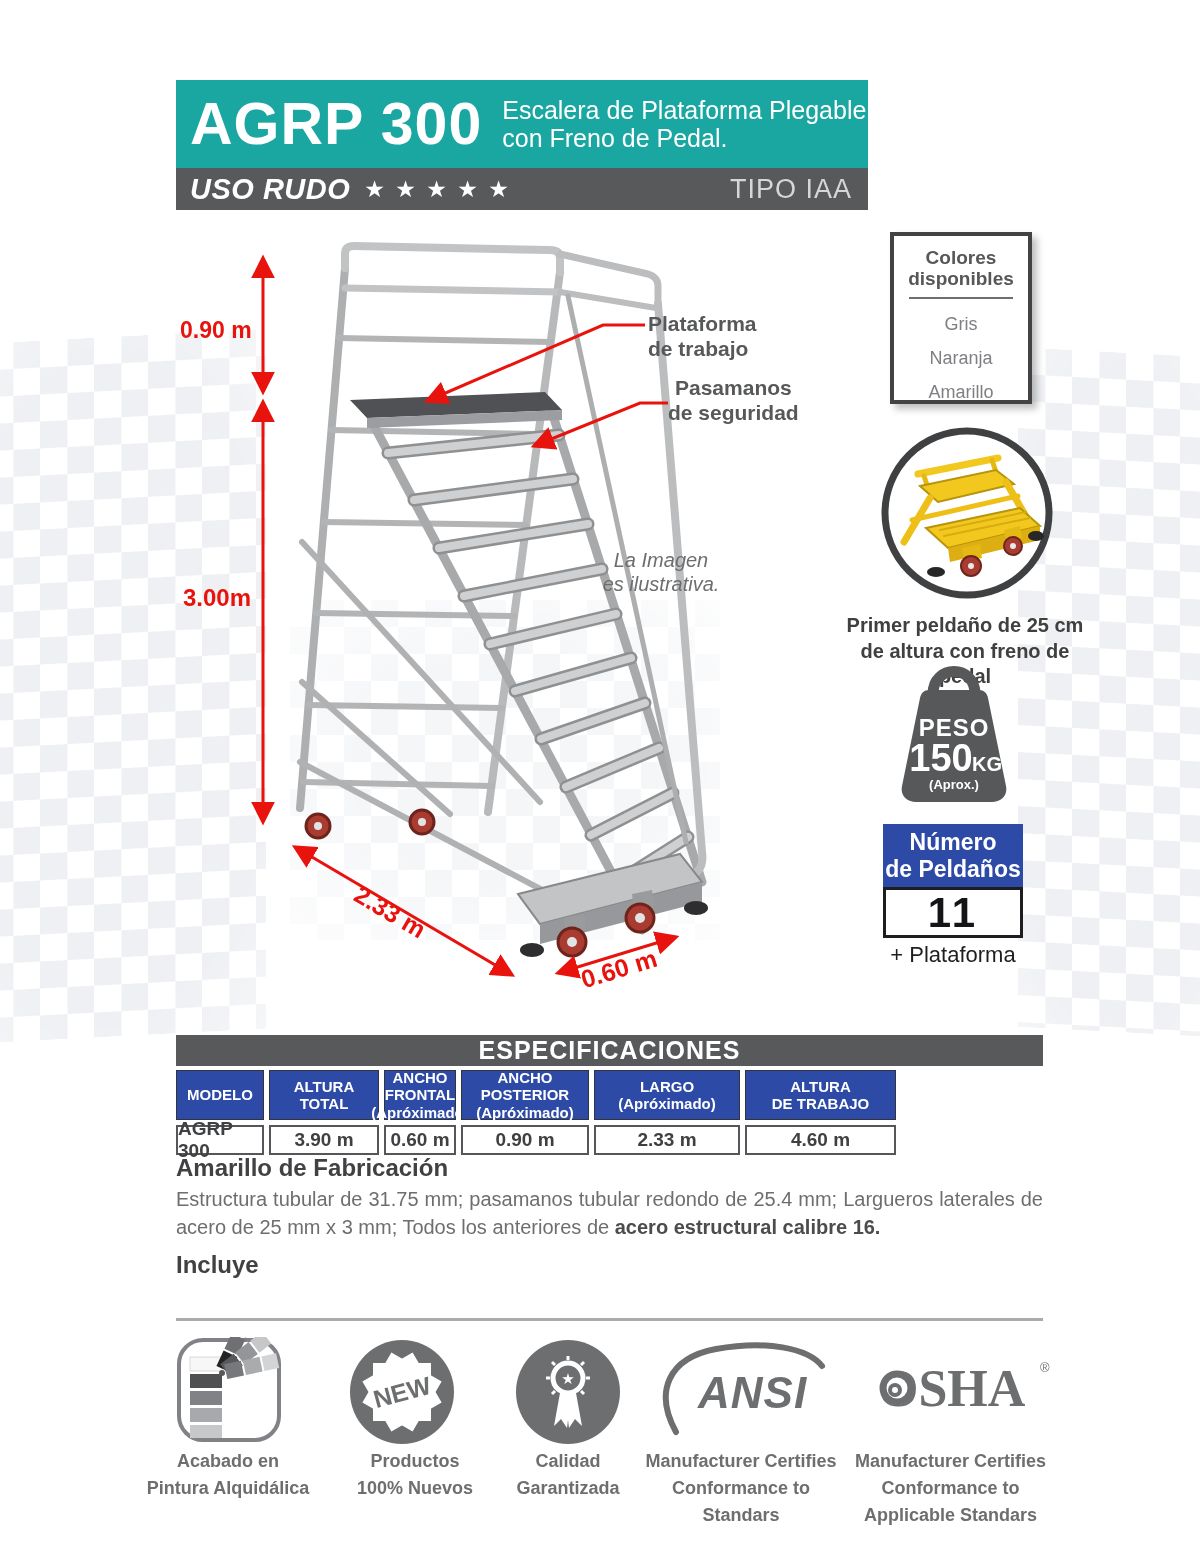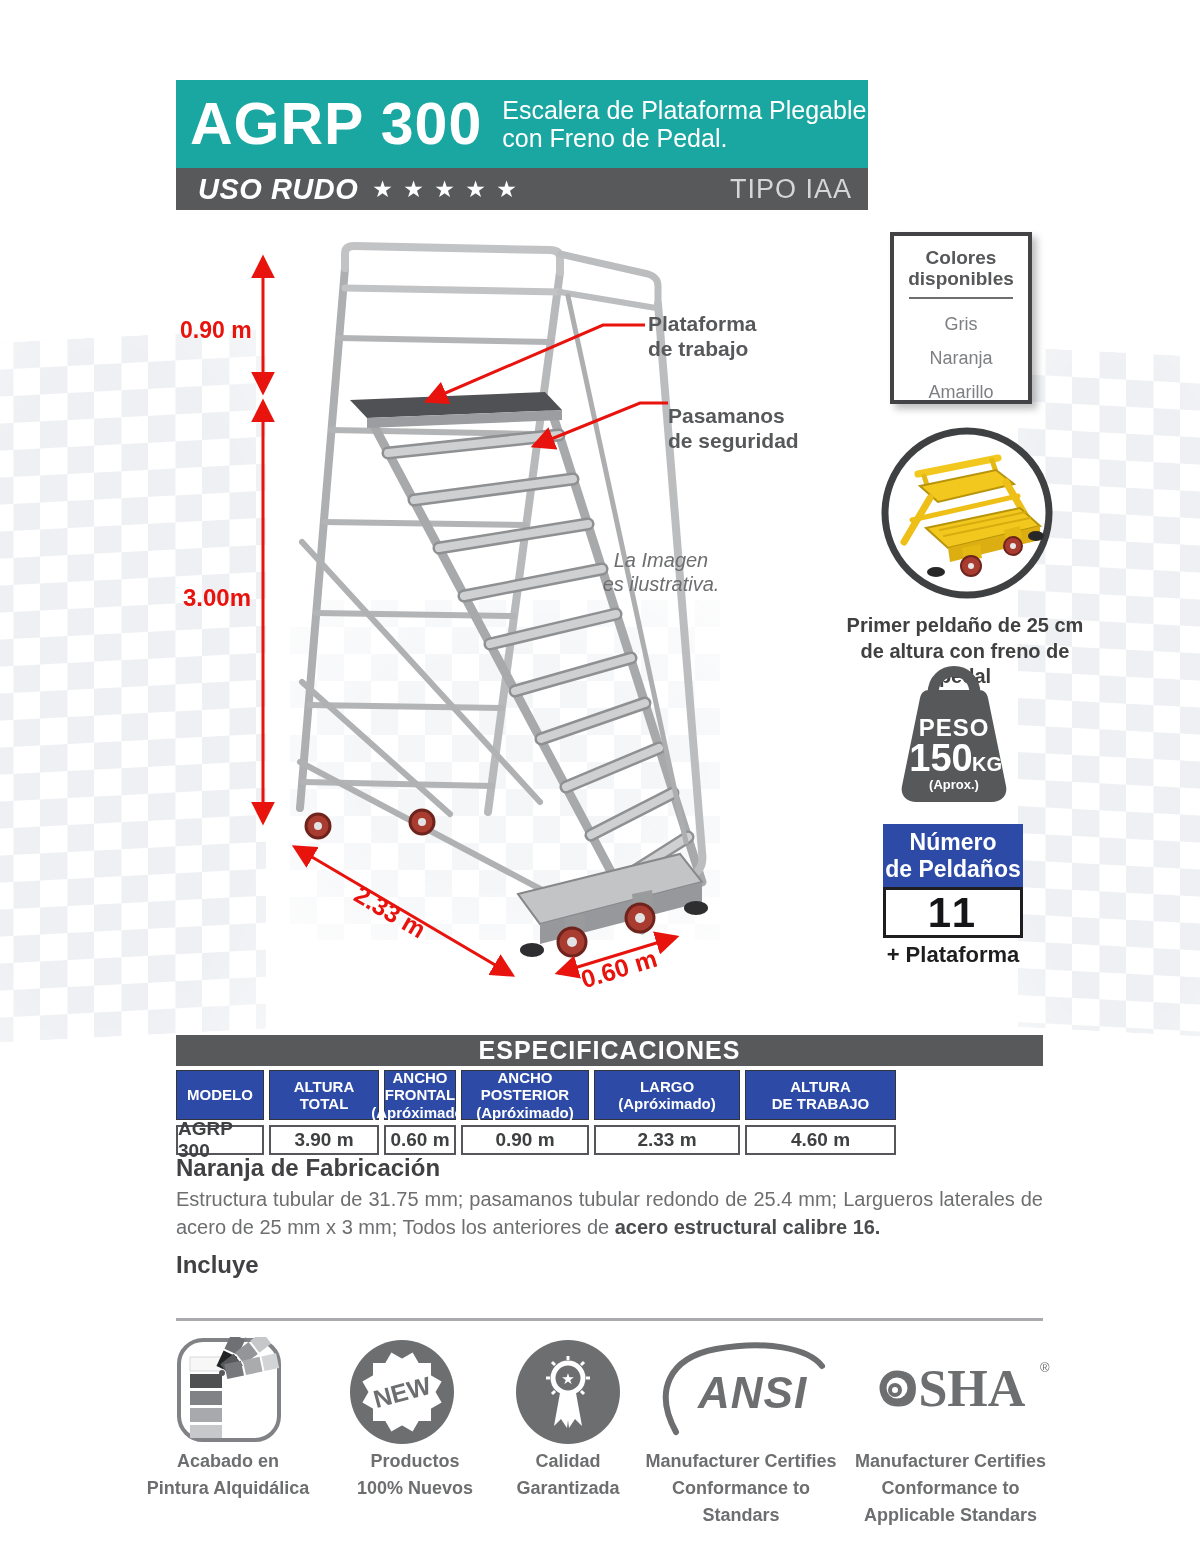--- a/index.html
+++ b/index.html
@@ -23,21 +23,21 @@
     mask:radial-gradient(130% 95% at 55% 50%,#000 50%,transparent 98%);}
   #mosC{left:290px;top:600px;width:430px;height:340px;opacity:.55;
     -webkit-mask:radial-gradient(90% 90% at 50% 50%,#000 40%,transparent 95%);
     mask:radial-gradient(90% 90% at 50% 50%,#000 40%,transparent 95%);}
 
   
   .banner{position:absolute;left:176px;top:80px;width:692px;z-index:2;}
   .banner-teal{height:88px;background:var(--teal,#1ba7a1);display:flex;align-items:center;padding-left:14px;}
   .model{color:#fff;font-weight:bold;font-size:59px;letter-spacing:1px;line-height:1;}
   .subtitle{color:#fff;font-size:25px;line-height:1.12;margin-left:20px;white-space:pre-line;}
-  .banner-gray{height:42px;background:var(--dark-bar,#58595b);display:flex;align-items:center;padding:0 16px 0 22px;}
+  .banner-gray{height:42px;background:var(--dark-bar,#58595b);display:flex;align-items:center;padding:0 16px 0 14px;}
   .uso{color:#fff;font-weight:bold;font-style:italic;font-size:29px;letter-spacing:.5px;}
   .stars{color:#fff;font-size:23px;margin-left:14px;letter-spacing:2px;}
   .tipo{margin-left:auto;color:#d4d6d7;font-size:27px;letter-spacing:1px;}
 
   
   .carga{position:absolute;left:875px;top:81px;width:168px;height:127px;background:#fff;
     border:3px solid var(--ink,#3a3a3c);border-radius:8px;z-index:2;
     display:flex;flex-direction:column;align-items:center;justify-content:center;}
   .carga .notch{position:absolute;left:-9px;top:50%;width:16px;height:16px;background:#fff;
     border-top:3px solid var(--ink,#3a3a3c);border-right:3px solid var(--ink,#3a3a3c);
@@ -51,21 +51,21 @@
   svg{display:block;}
   #ladder-svg{position:absolute;left:250px;top:242px;z-index:1;}
   #overlay-svg{position:absolute;left:170px;top:240px;z-index:2;pointer-events:none;}
   .dim{position:absolute;color:var(--red,#e8130d);font-weight:bold;z-index:3;white-space:nowrap;}
   #dim090{left:180px;top:317px;font-size:23px;}
   #dim300{left:183px;top:584px;font-size:24px;}
   #dim233{left:390px;top:912px;font-size:25px;transform:translate(-50%,-50%) rotate(30.5deg);}
   #dim060{left:619px;top:969px;font-size:25px;transform:translate(-50%,-50%) rotate(-17deg);}
   .callout{position:absolute;color:#57585a;font-weight:bold;font-size:21px;line-height:1.18;white-space:pre-line;z-index:3;}
   #co-plat{left:648px;top:312px;}
-  #co-hand{left:668px;top:404px;}
+  #co-hand{left:668px;top:376px;text-align:center;}
   #illus-note{position:absolute;left:596px;top:548px;width:130px;text-align:center;font-style:italic;
     font-size:20px;line-height:1.2;color:var(--muted,#6d6e70);white-space:pre-line;z-index:3;}
 
   
   .colores{position:absolute;left:890px;top:232px;width:142px;height:172px;background:#fff;
     border:4px solid #434345;box-shadow:5px 5px 7px rgba(0,0,0,.25);z-index:2;
     display:flex;flex-direction:column;align-items:center;}
   .colores-title{margin-top:11px;font-weight:bold;font-size:19px;color:#565759;text-align:center;
     line-height:1.12;white-space:pre-line;}
   .colores-rule{width:104px;border-top:2px solid var(--muted,#6d6e70);margin:7px 0 2px;}
@@ -74,21 +74,21 @@
   .inset-caption{position:absolute;left:845px;top:613px;width:240px;text-align:center;font-weight:bold;
     font-size:20px;line-height:1.28;color:#404040;white-space:pre-line;z-index:2;}
   #peso-svg{position:absolute;left:893px;top:660px;z-index:2;}
   .peld-title{position:absolute;left:883px;top:824px;width:140px;height:64px;background:var(--blue,#2d4ba6);
     color:#fff;font-weight:bold;font-size:23px;line-height:1.18;display:flex;align-items:center;
     justify-content:center;text-align:center;white-space:pre-line;z-index:2;}
   .peld-value{position:absolute;left:883px;top:887px;width:140px;height:51px;background:#fff;
     border:3px solid #1e1e20;color:#151517;font-weight:bold;font-size:42px;letter-spacing:3px;
     display:flex;align-items:center;justify-content:center;z-index:2;}
   .peld-extra{position:absolute;left:883px;top:942px;width:140px;text-align:center;color:#1e1e20;
-    font-weight:bold;font-size:22px;z-index:2;}
+    font-weight:normal;font-size:22px;z-index:2;}
 
   
   .spec-bar{position:absolute;left:176px;top:1035px;width:867px;height:31px;background:var(--dark-bar,#58595b);
     color:#fff;font-weight:bold;font-size:25px;letter-spacing:1px;display:flex;align-items:center;
     justify-content:center;z-index:2;}
   .spec-table{position:absolute;left:176px;top:1070px;width:867px;display:flex;gap:5px;z-index:2;}
   .spec-col{display:flex;flex-direction:column;gap:5px;}
   .spec-col:nth-child(1){width:88px}.spec-col:nth-child(2){width:110px}.spec-col:nth-child(3){width:72px}
   .spec-col:nth-child(4){width:128px}.spec-col:nth-child(5){width:146px}.spec-col:nth-child(6){width:151px}
   .spec-col:nth-child(7){width:143px}
@@ -315,21 +315,21 @@
       <div class="spec-td">2.33 m</div>
     </div>
     <div class="spec-col">
       <div class="spec-th">ALTURA
 DE TRABAJO</div>
       <div class="spec-td">4.60 m</div>
     </div>
   </div>
 
   <div class="sections">
-    <h2>Naranja de Fabricación</h2>
+    <h2>Amarillo de Fabricación</h2>
     <p><span>Estructura tubular de 31.75 mm; pasamanos tubular redondo de 25.4 mm; Largueros laterales de acero de 25 mm x 3 mm; Todos los anteriores de </span><b>acero estructural calibre 16.</b></p>
     <h2>Incluye</h2>
   </div>
   <div class="divider"></div>
 
   <svg class="foot-icon" style="left:176px;top:1337px;" width="106" height="106" viewBox="0 0 106 106">
     <rect x="3" y="3" width="100" height="100" rx="24" fill="#fff" stroke="#808285" stroke-width="4"></rect>
     <rect x="14" y="20" width="32" height="14" fill="#f7f7f7" stroke="#d9d9d9"></rect>
     <rect x="14" y="37" width="32" height="14" fill="#4f5052"></rect>
     <rect x="14" y="54" width="32" height="14" fill="#808285"></rect>

